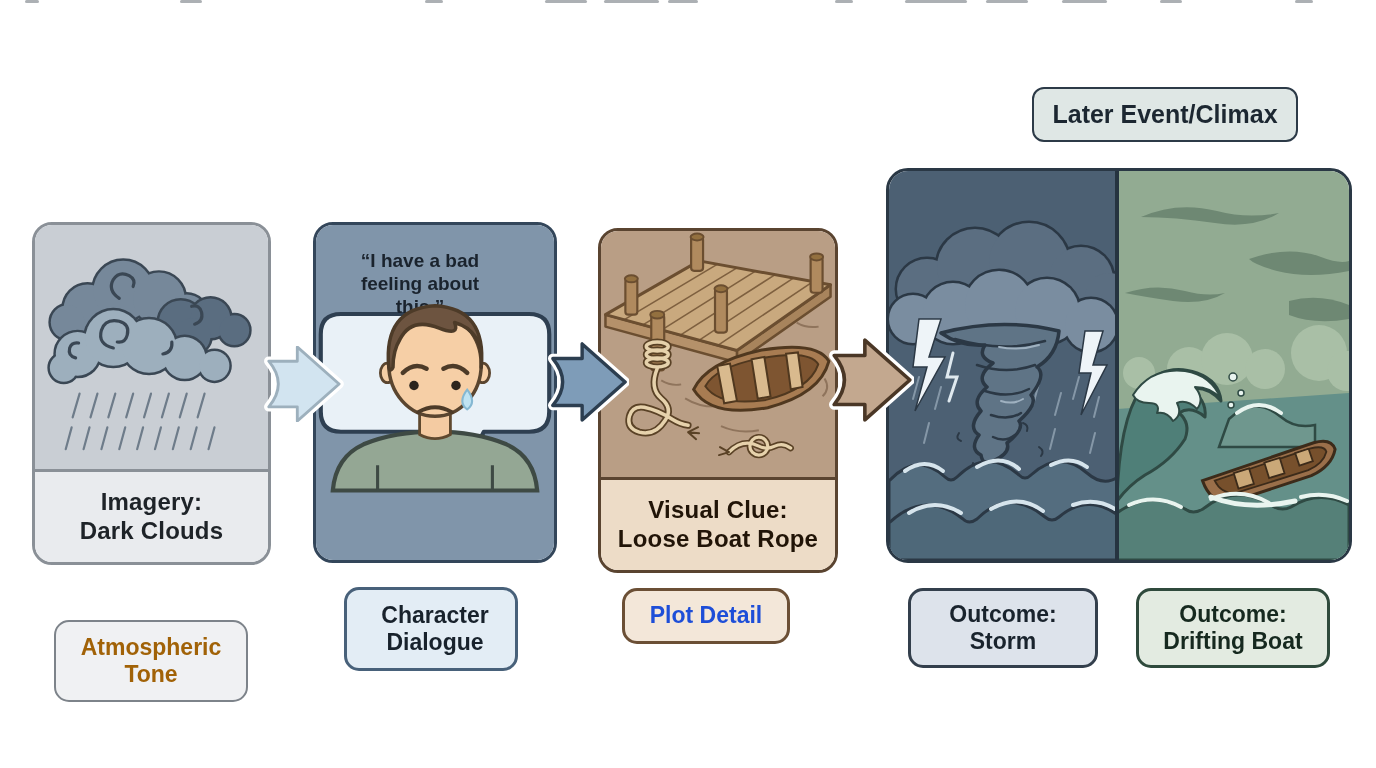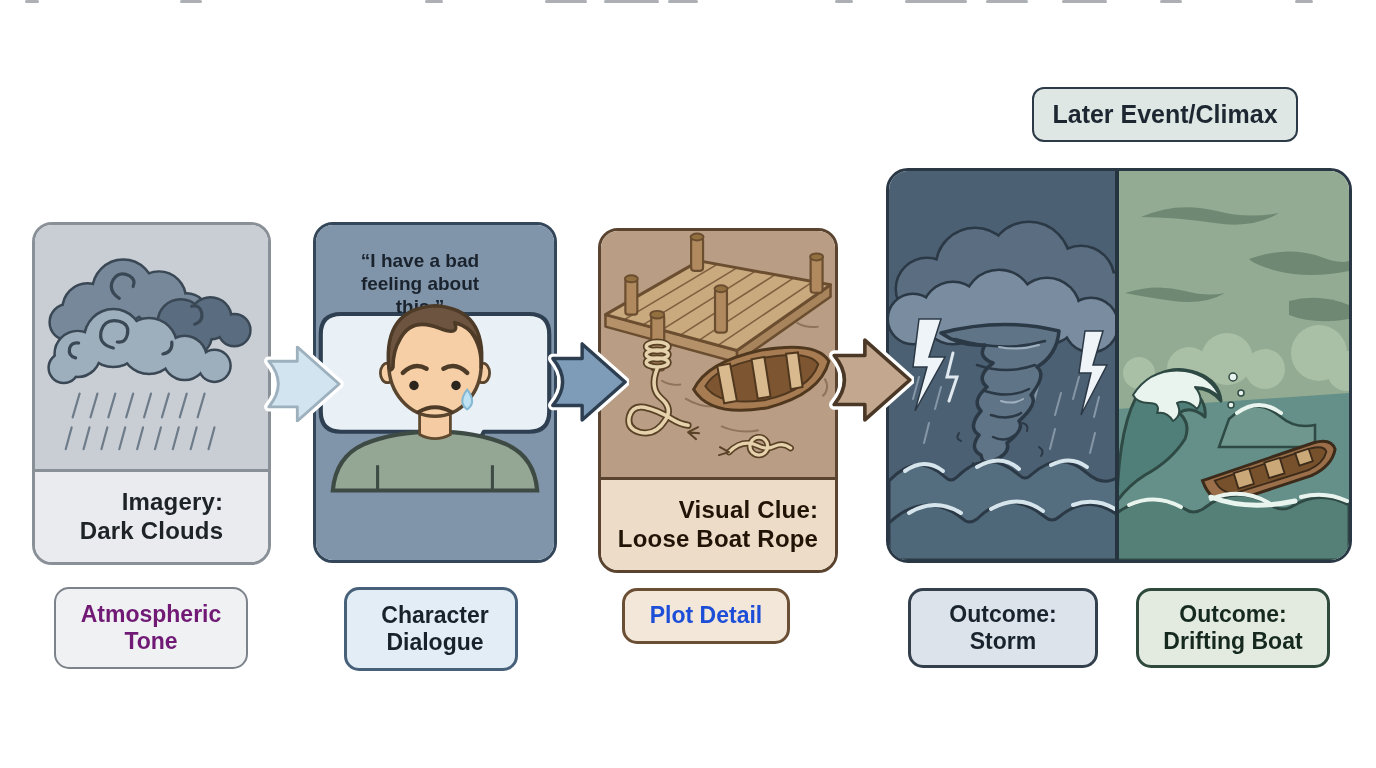--- a/index.html
+++ b/index.html
@@ -7,42 +7,42 @@
     position:relative;width:1376px;height:768px;overflow:hidden;
     background:var(--page-bg,#ffffff);
     font-family:"Liberation Sans","DejaVu Sans",sans-serif;
     color:var(--ink,#20262c);
   }
   .crop-dash{position:absolute;top:0;height:3px;background:#475059;opacity:.45;border-radius:2px;}
   .panel{position:absolute;display:flex;flex-direction:column;border-radius:20px;overflow:hidden;box-sizing:border-box;}
   .panel-art{position:relative;flex:1;}
   .panel-art svg{position:absolute;inset:0;width:100%;height:100%;}
   .panel-caption{
-    height:90px;display:flex;align-items:center;justify-content:center;text-align:right;
+    height:90px;display:flex;align-items:center;justify-content:center;text-align:center;
     font-weight:bold;font-size:24px;line-height:1.2;white-space:pre-line;letter-spacing:.2px;
   }
   #panel-imagery{left:32px;top:222px;width:239px;height:343px;border:3px solid var(--panel1-border,#8a9097);}
   #panel-imagery .panel-art{background:var(--panel1-bg,#c9ced4);}
   #panel-imagery .panel-caption{background:var(--panel1-caption-bg,#e9ebee);border-top:3px solid var(--panel1-border,#8a9097);color:#1e2328;}
 
   #panel-dialogue{left:313px;top:222px;width:244px;height:341px;border:3px solid var(--panel2-border,#33465a);}
   #panel-dialogue .panel-art{background:var(--panel2-bg,#8095aa);}
   #panel-dialogue .panel-caption{background:var(--panel2-caption-bg,#c5d1de);border-top:3px solid var(--panel2-border,#33465a);color:#19242f;}
 
   #panel-clue{left:598px;top:228px;width:240px;height:345px;border:3px solid var(--panel3-border,#5a4430);}
   #panel-clue .panel-art{background:var(--panel3-bg,#b99e85);}
   #panel-clue .panel-caption{background:var(--panel3-caption-bg,#eddcc7);border-top:3px solid var(--panel3-border,#5a4430);color:#211407;}
 
   #panel-climax{left:886px;top:168px;width:466px;height:395px;border:3px solid var(--panel4-border,#2a3845);border-radius:22px;}
 
   .tag{
     position:absolute;display:flex;align-items:center;justify-content:center;text-align:center;
     font-weight:bold;font-size:23px;line-height:1.18;white-space:pre-line;border-radius:15px;box-sizing:border-box;
   }
-  #tag-imagery{left:54px;top:587px;width:194px;height:82px;background:var(--tag1-bg,#f0f1f3);border:2.5px solid var(--tag1-border,#7d838a);color:#701a75;}
+  #tag-imagery{left:54px;top:620px;width:194px;height:82px;background:var(--tag1-bg,#f0f1f3);border:2.5px solid var(--tag1-border,#7d838a);color:#a16207;}
   #tag-dialogue{left:344px;top:587px;width:174px;height:84px;background:var(--tag2-bg,#e3edf5);border:3px solid var(--tag2-border,#48617a);color:#18222c;padding-left:8px;}
   #tag-clue{left:622px;top:588px;width:168px;height:56px;background:var(--tag3-bg,#f3e7d9);border:3px solid var(--tag3-border,#6b4f35);color:#1d4ed8;}
   #tag-storm{left:908px;top:588px;width:190px;height:80px;background:var(--tag-storm-bg,#dde3eb);border:3px solid var(--tag-storm-border,#333f4c);color:#19232d;}
   #tag-boat{left:1136px;top:588px;width:194px;height:80px;background:var(--tag-boat-bg,#e3ebe1);border:3px solid var(--tag-boat-border,#2f4a3c);color:#16291f;}
   #title-climax{left:1032px;top:87px;width:266px;height:55px;background:var(--title-bg,#dfe7e5);border:2.5px solid var(--title-border,#2c3a47);border-radius:12px;font-size:25px;color:#1c2731;}
 
   .arrow{position:absolute;}
   #arrow-1{left:262px;top:346px;width:82px;height:76px;}
   #arrow-2{left:547px;top:342px;width:82px;height:80px;}
   #arrow-3{left:828px;top:337px;width:86px;height:86px;}

